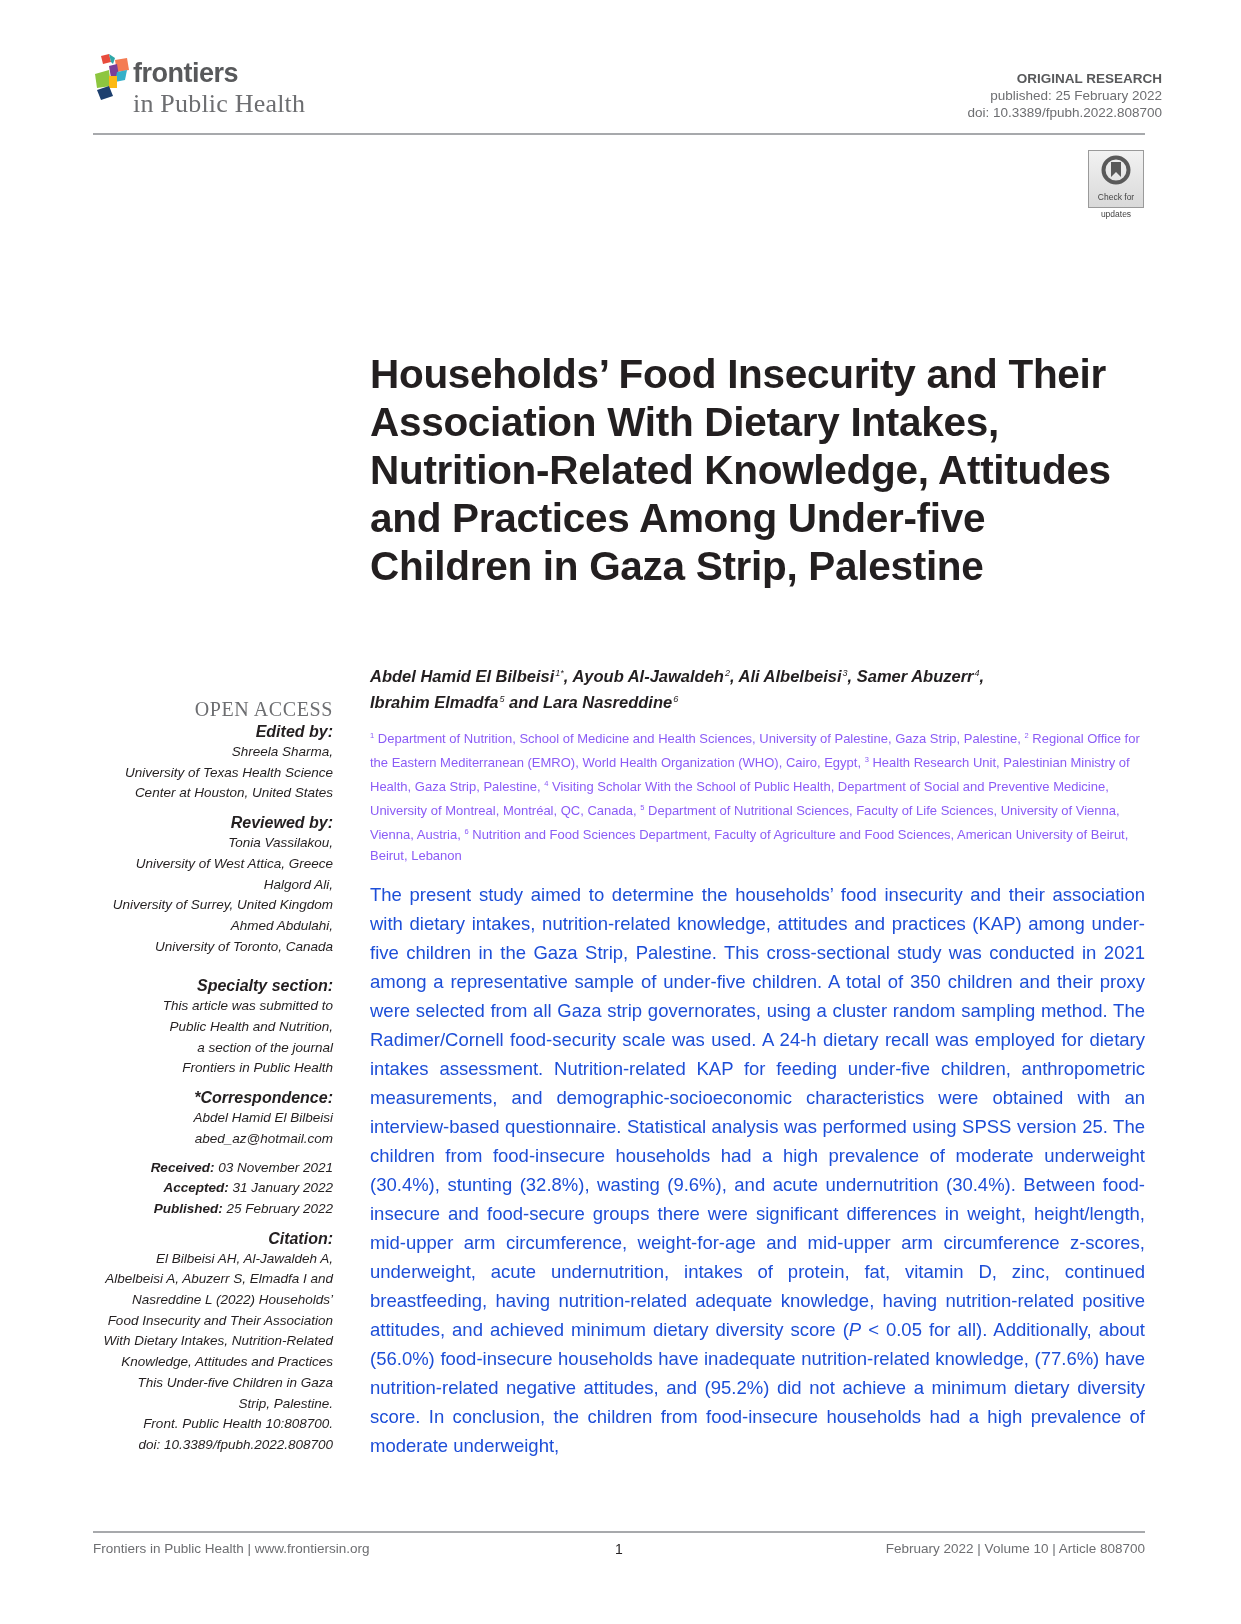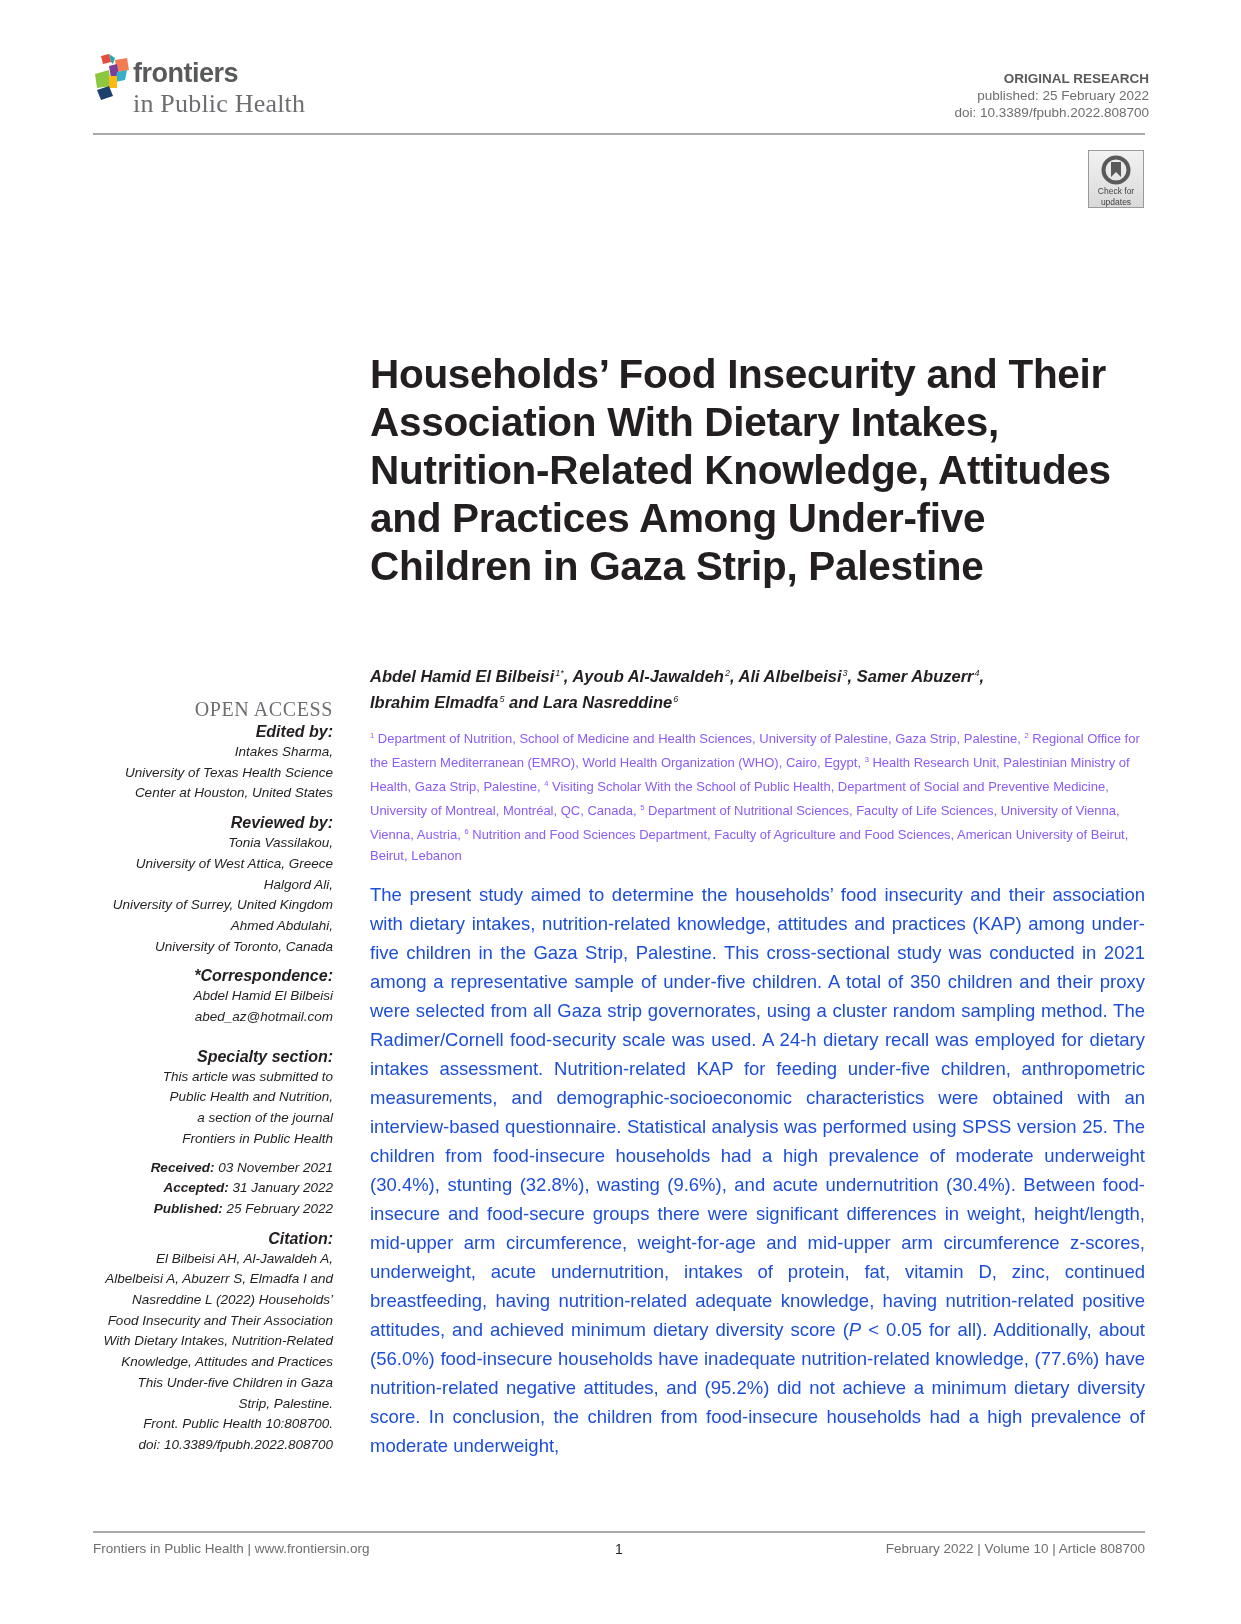--- a/index.html
+++ b/index.html
@@ -5,30 +5,30 @@
   html, body { margin: 0; padding: 0; background: #ffffff; }
   body { width: 1241px; height: 1624px; position: relative; overflow: hidden; font-family: "Liberation Sans", sans-serif; color: #231f20; }
   .abs { position: absolute; }
 
   
   .logo { left: 93px; top: 52px; width: 260px; height: 70px; }
   .logo-mark { position: absolute; left: 0; top: 2px; width: 40px; height: 46px; }
   .logo-word { position: absolute; left: 40px; top: 6px; font-size: 27px; font-weight: bold; color: #58595b; letter-spacing: -0.5px; line-height: 30px; }
   .logo-sub { position: absolute; left: 40px; top: 38px; font-family: "Liberation Serif", serif; font-size: 26px; color: #6d6e71; line-height: 28px; letter-spacing: 0.2px; }
 
-  .header-right { right: 92px; top: 70px; text-align: right; color: #6d6e71; font-size: 13.5px; line-height: 17px; }
+  .header-right { right: 79px; top: 70px; text-align: right; color: #6d6e71; font-size: 13.5px; line-height: 17px; }
   .header-right .type { font-weight: bold; color: #58595b; }
 
   .hrule { left: 93px; width: 1052px; height: 2px; background: #a7a9ac; }
   .hrule.top { top: 133px; }
   .hrule.bottom { top: 1531px; }
 
   .badge { left: 1088px; top: 150px; width: 56px; height: 58px; border: 1px solid #9a9a9a; background: linear-gradient(#f2f2f2, #d9d9d9); box-sizing: border-box; text-align: center; }
   .badge-icon { display: block; margin: 4px auto 0; width: 30px; height: 30px; }
-  .badge-text { display: block; font-size: 8.5px; line-height: 9px; color: #444; margin-top: 2px; }
+  .badge-text { display: block; font-size: 8.5px; line-height: 9px; color: #444; margin-top: 8px; }
 
   
   .title { left: 370px; top: 350px; width: 775px; font-size: 40.5px; font-weight: bold; line-height: 48px; color: #231f20; letter-spacing: -0.3px; }
 
   .authors { left: 370px; top: 662px; width: 775px; font-size: 16.5px; font-weight: bold; font-style: italic; line-height: 23px; color: #231f20; }
   .authors sup { font-size: 9px; font-weight: normal; vertical-align: 6px; margin-left: 1px; }
 
   .affil { left: 370px; top: 725px; width: 775px; font-size: 13px; line-height: 21px; color: #8b5cf6; }
   .affil sup { font-size: 7.5px; vertical-align: 5px; }
 
@@ -99,47 +99,47 @@
   <sup>6</sup> <span>Nutrition and Food Sciences Department, Faculty of Agriculture and Food Sciences, American University of Beirut, Beirut, Lebanon</span>
 </div>
 
 <p class="abs abstract" style="margin:0;"><span>The present study aimed to determine the households’ food insecurity and their association with dietary intakes, nutrition-related knowledge, attitudes and practices (KAP) among under-five children in the Gaza Strip, Palestine. This cross-sectional study was conducted in 2021 among a representative sample of under-five children. A total of 350 children and their proxy were selected from all Gaza strip governorates, using a cluster random sampling method. The Radimer/Cornell food-security scale was used. A 24-h dietary recall was employed for dietary intakes assessment. Nutrition-related KAP for feeding under-five children, anthropometric measurements, and demographic-socioeconomic characteristics were obtained with an interview-based questionnaire. Statistical analysis was performed using SPSS version 25. The children from food-insecure households had a high prevalence of moderate underweight (30.4%), stunting (32.8%), wasting (9.6%), and acute undernutrition (30.4%). Between food-insecure and food-secure groups there were significant differences in weight, height/length, mid-upper arm circumference, weight-for-age and mid-upper arm circumference z-scores, underweight, acute undernutrition, intakes of protein, fat, vitamin D, zinc, continued breastfeeding, having nutrition-related adequate knowledge, having nutrition-related positive attitudes, and achieved minimum dietary diversity score (</span><i>P</i><span> &lt; 0.05 for all). Additionally, about (56.0%) food-insecure households have inadequate nutrition-related knowledge, (77.6%) have nutrition-related negative attitudes, and (95.2%) did not achieve a minimum dietary diversity score. In conclusion, the children from food-insecure households had a high prevalence of moderate underweight,</span></p>
 
 <div class="abs sidebar">
   <div class="open-access">OPEN ACCESS</div>
 
   <div class="sb-block">
     <div class="sb-head">Edited by:</div>
-    <div class="sb-line">Intakes Sharma,</div>
+    <div class="sb-line">Shreela Sharma,</div>
     <div class="sb-line">University of Texas Health Science</div>
     <div class="sb-line">Center at Houston, United States</div>
   </div>
 
   <div class="sb-block">
     <div class="sb-head">Reviewed by:</div>
     <div class="sb-line">Tonia Vassilakou,</div>
     <div class="sb-line">University of West Attica, Greece</div>
     <div class="sb-line">Halgord Ali,</div>
     <div class="sb-line">University of Surrey, United Kingdom</div>
     <div class="sb-line">Ahmed Abdulahi,</div>
     <div class="sb-line">University of Toronto, Canada</div>
   </div>
 
-  <div class="sb-block">
-    <div class="sb-head">*Correspondence:</div>
-    <div class="sb-line">Abdel Hamid El Bilbeisi</div>
-    <div class="sb-line">abed_az@hotmail.com</div>
-  </div>
-
   <div class="sb-block" style="margin-top:18px;">
     <div class="sb-head">Specialty section:</div>
     <div class="sb-line">This article was submitted to</div>
     <div class="sb-line">Public Health and Nutrition,</div>
     <div class="sb-line">a section of the journal</div>
     <div class="sb-line">Frontiers in Public Health</div>
+  </div>
+
+  <div class="sb-block">
+    <div class="sb-head">*Correspondence:</div>
+    <div class="sb-line">Abdel Hamid El Bilbeisi</div>
+    <div class="sb-line">abed_az@hotmail.com</div>
   </div>
 
   <div class="sb-block">
     <div class="sb-date"><b>Received:</b><span> 03 November 2021</span></div>
     <div class="sb-date"><b>Accepted:</b><span> 31 January 2022</span></div>
     <div class="sb-date"><b>Published:</b><span> 25 February 2022</span></div>
   </div>
 
   <div class="sb-block">
     <div class="sb-head">Citation:</div>

